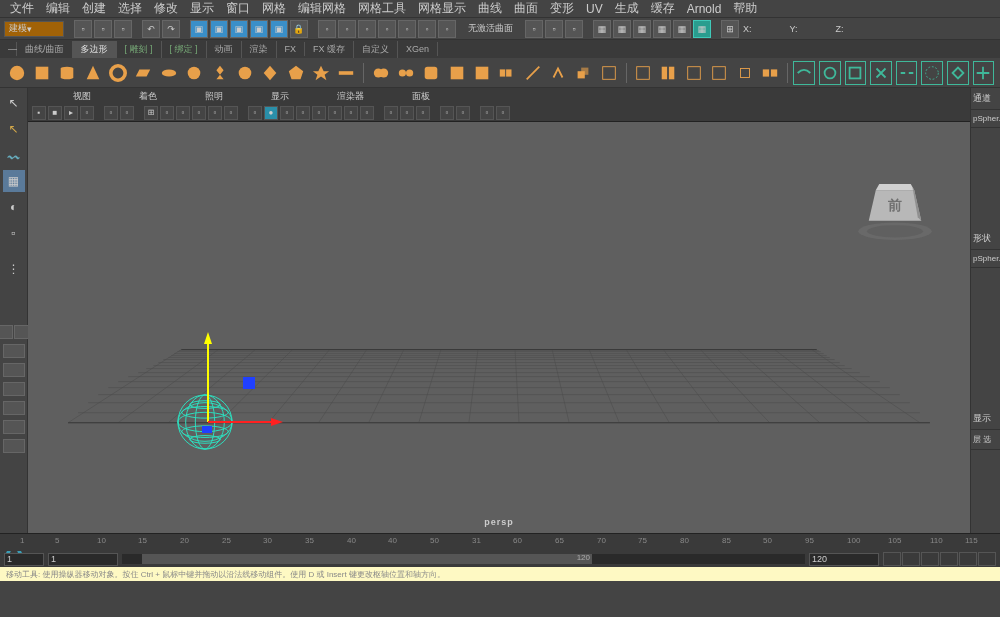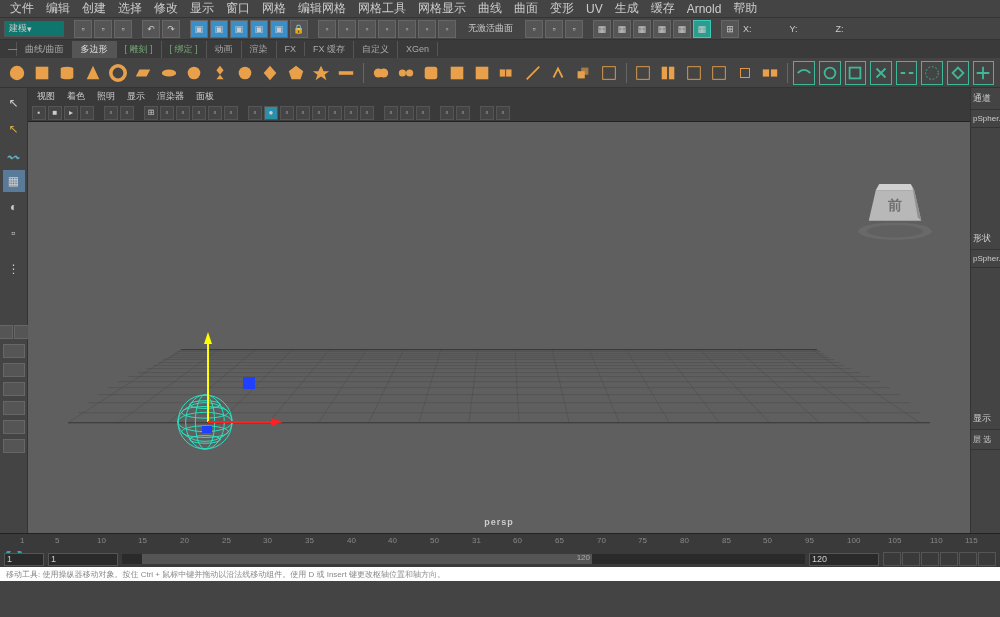--- a/index.html
+++ b/index.html
@@ -7,21 +7,21 @@
 
 
 .menubar { height: 18px; background: #444; display: flex; align-items: center; padding: 0 4px; border-bottom: 1px solid #333; }
 .menubar span { padding: 0 6px; cursor: pointer; font-size: 12px; }
 
 
 .toolbar1 { height: 22px; background: #444; display: flex; align-items: center; padding: 0 4px; gap: 2px; border-bottom: 1px solid #333; }
 .tb-btn { width: 18px; height: 18px; background: #555; border: 1px solid #666; display: inline-flex; align-items: center; justify-content: center; font-size: 9px; }
 .tb-btn.blue { background: #3a8fc9; }
 .tb-btn.teal { background: #2a9d8f; border-color: #40c9b9; }
-.tb-dropdown { background: #0f766e; border: 1px solid #555; height: 16px; min-width: 60px; padding: 0 4px; font-size: 9px; display: inline-flex; align-items: center; }
+.tb-dropdown { background: #a16207; border: 1px solid #555; height: 16px; min-width: 60px; padding: 0 4px; font-size: 9px; display: inline-flex; align-items: center; }
 .tb-sep { width: 6px; }
 .tb-label { font-size: 9px; padding: 0 2px; }
 
 
 .shelf-tabs { height: 18px; background: #3a3a3a; display: flex; align-items: center; }
 .shelf-tab { padding: 2px 8px; font-size: 9px; color: #aaa; border-right: 1px solid #555; cursor: pointer; }
 .shelf-tab.active { background: #555; color: #ddd; font-family: Liberation Mono, monospace; }
 .shelf-tab.bracket { color: #7a7; }
 .shelf-tab.collapse { width: 14px; text-align: center; }
 
@@ -36,21 +36,21 @@
 
 .main { display: flex; height: 445px; }
 .left-tools { width: 28px; background: #444; display: flex; flex-direction: column; align-items: center; padding-top: 4px; gap: 4px; border-right: 1px solid #333; }
 .tool-btn { width: 22px; height: 22px; background: #444; display: flex; align-items: center; justify-content: center; font-size: 12px; cursor: pointer; }
 .tool-btn.active { background: #5a7a9a; }
 .tool-sep { height: 6px; }
 .tool-small { width: 18px; height: 14px; background: #555; border: 1px solid #666; margin-top: 1px; }
 
 .viewport-area { flex: 1; display: flex; flex-direction: column; background: #5a5a5a; }
 .vp-menu { height: 16px; background: #3a3a3a; display: flex; align-items: center; padding: 0 4px; gap: 2px; }
-.vp-menu span { font-size: 9px; padding: 0 5px; cursor: pointer; }
+.vp-menu span { font-size: 9px; padding: 0 5px; cursor: pointer; margin-left: 36px; }
 .vp-toolbar { height: 18px; background: #3a3a3a; display: flex; align-items: center; padding: 0 4px; gap: 2px; border-bottom: 1px solid #222; }
 .vp-tb-btn { width: 14px; height: 14px; background: #444; border: 1px solid #555; font-size: 8px; display: flex; align-items: center; justify-content: center; }
 .vp-tb-btn.cyan { background: #2a8fa9; }
 .viewport { flex: 1; background: #5f5f5f; position: relative; overflow: hidden; }
 .camera-label { position: absolute; bottom: 6px; left: 50%; transform: translateX(-50%); font-size: 9px; color: #ccc; font-weight: bold; letter-spacing: 1px; text-align: right; }
 
 .right-panel { width: 30px; background: #444; border-left: 1px solid #333; }
 .rp-section { padding: 4px 2px; font-size: 9px; color: #ccc; border-bottom: 1px solid #333; text-align: left; writing-mode: horizontal-tb; }
 
 
@@ -61,21 +61,21 @@
 .range-input { background: #2a2a2a; border: 1px solid #555; width: 40px; height: 13px; color: #ccc; font-size: 9px; padding: 0 2px; }
 .range-slider { flex: 1; height: 10px; background: #2a2a2a; position: relative; }
 .range-thumb { position: absolute; left: 20px; width: 450px; height: 10px; background: #555; }
 .range-val { position: absolute; right: 2px; top: -1px; font-size: 8px; color: #aaa; }
 .playback-btns { display: flex; gap: 1px; }
 .pb-btn { width: 18px; height: 14px; background: #3a3a3a; border: 1px solid #555; }
 
 .cmd-line { height: 18px; background: #3a3a3a; display: flex; align-items: center; padding: 0 4px; gap: 4px; border-top: 1px solid #222; }
 .cmd-label { font-size: 9px; color: #aaa; }
 .cmd-input { flex: 1; background: #2a2a2a; border: 1px solid #555; height: 13px; }
-.status-bar { height: 14px; background: #ffffff; font-size: 8px; color: #888; padding: 0 6px; display: flex; align-items: center; }
+.status-bar { height: 14px; background: #fef9c3; font-size: 8px; color: #888; padding: 0 6px; display: flex; align-items: center; }
 
 
 .grid-svg { position: absolute; top: 0; left: 0; width: 100%; height: 100%; }
 .sphere { position: absolute; left: 148px; top: 271px; width: 58px; height: 58px; }
 .gizmo { position: absolute; left: 160px; top: 200px; width: 100px; height: 120px; }
 .viewcube { position: absolute; right: 30px; top: 55px; width: 90px; height: 70px; }
 .maya-logo { position: absolute; bottom: 62px; left: 4px; width: 20px; height: 20px; }
 </style>
 </head>
 <body>

